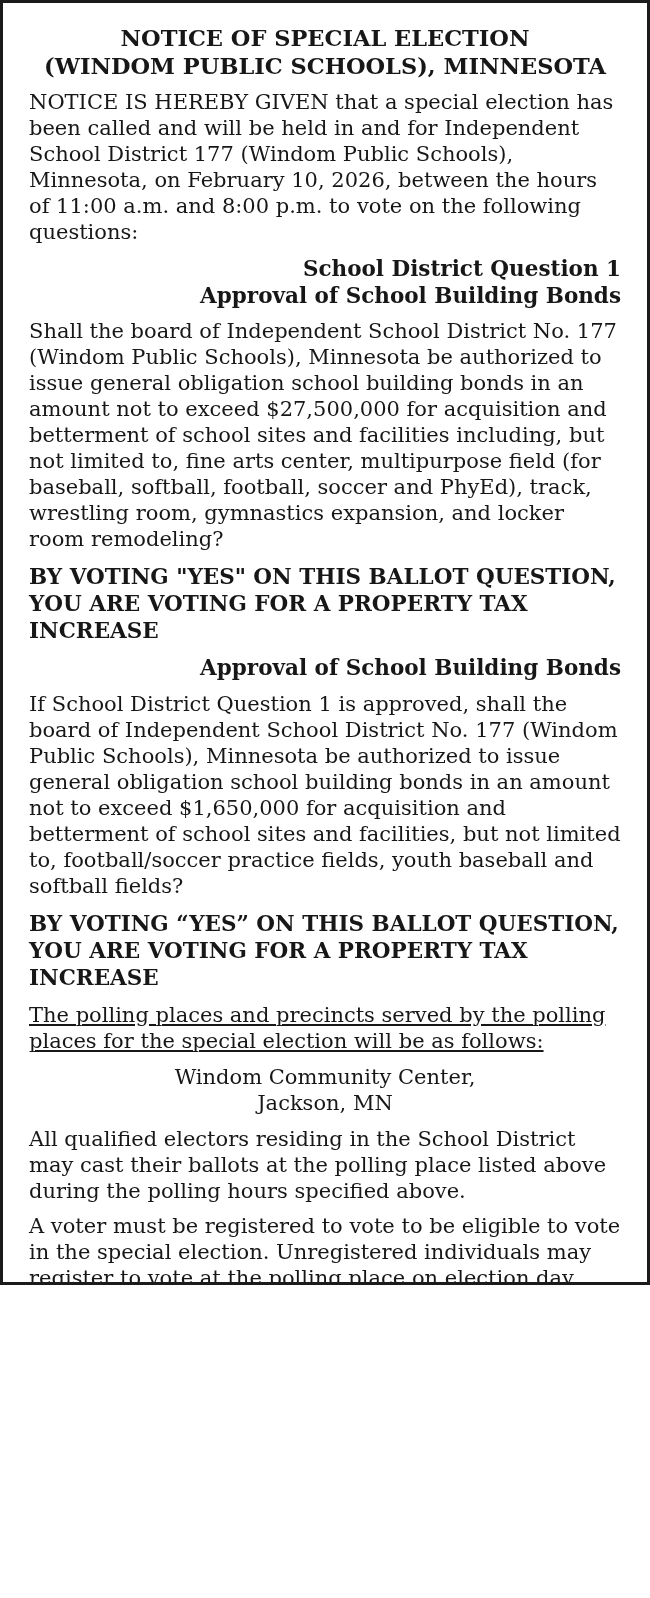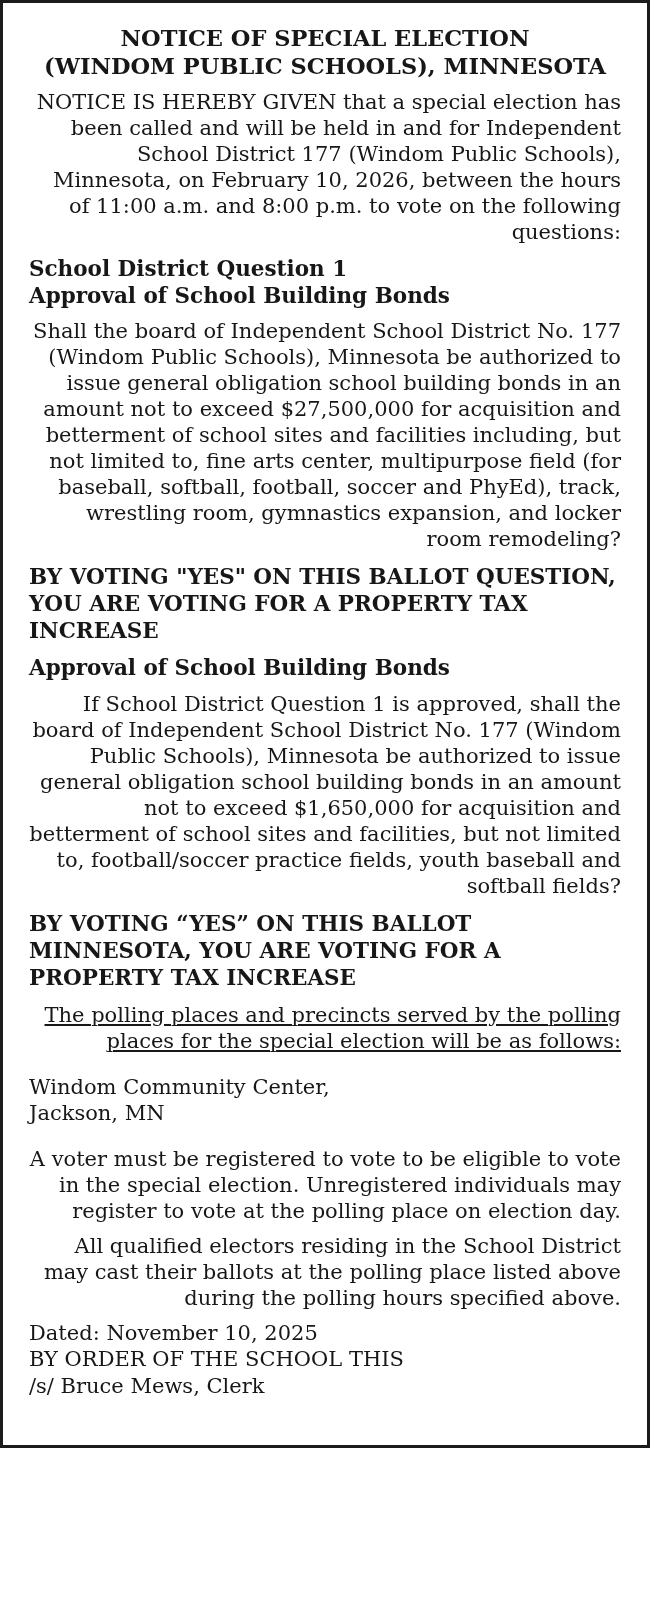--- a/index.html
+++ b/index.html
@@ -1,58 +1,59 @@
 <!DOCTYPE html>
 <html><head>
 <meta charset="utf-8">
 <style>
   html, body { margin: 0; padding: 0; background: #ffffff; }
   .page {
     width: 650px;
-    height: 1448px;
+    height: 1285px;
     box-sizing: border-box;
     background: #ffffff;
     border: 3px solid #1b1b1b;
     padding: 22px 26px 18px 26px;
     font-family: "DejaVu Serif", serif;
     color: #171717;
     overflow: hidden;
   }
   .title {
     text-align: center;
     font-weight: bold;
     font-size: 22.5px;
     line-height: 27.5px;
     margin: 0 0 6px 0;
   }
   p.body-par {
     font-size: 21px;
     line-height: 26px;
     margin: 9px 0;
-    text-align: right;
+    text-align: left;
   }
   .q-heading {
-    text-align: left;
+    text-align: right;
     font-weight: bold;
     font-size: 21.5px;
     line-height: 26.5px;
     margin: 11px 0 7px 0;
   }
   p.warning {
     font-weight: bold;
     font-size: 21.5px;
     line-height: 27px;
     margin: 11px 0;
     text-align: left;
   }
   .gap-before { margin-top: 48px; text-decoration: underline; }
   .address {
+    text-align: center;
     font-size: 21px;
     line-height: 26px;
-    margin: 20px 0;
+    margin: 10px 0;
   }
   .signoff {
     font-size: 21px;
     line-height: 26.5px;
     margin-top: 9px;
   }
 </style>
 </head>
 <body>
 
@@ -73,33 +74,33 @@
   <p class="body-par">Shall the board of Independent School District No. 177 (Windom Public Schools), Minnesota be authorized to issue general obligation school building bonds in an amount not to exceed $27,500,000 for acquisition and betterment of school sites and facilities including, but not limited to, fine arts center, multipurpose field (for baseball, softball, football, soccer and PhyEd), track, wrestling room, gymnastics expansion, and locker room remodeling?</p>
 
   <p class="warning">BY VOTING "YES" ON THIS BALLOT QUESTION, YOU ARE VOTING FOR A PROPERTY TAX INCREASE</p>
 
   <div class="q-heading">
     <div>Approval of School Building Bonds</div>
   </div>
 
   <p class="body-par">If School District Question 1 is approved, shall the board of Independent School District No. 177 (Windom Public Schools), Minnesota be authorized to issue general obligation school building bonds in an amount not to exceed $1,650,000 for acquisition and betterment of school sites and facilities, but not limited to, football/soccer practice fields, youth baseball and softball fields?</p>
 
-  <p class="warning">BY VOTING “YES” ON THIS BALLOT MINNESOTA, YOU ARE VOTING FOR A PROPERTY TAX INCREASE</p>
+  <p class="warning">BY VOTING “YES” ON THIS BALLOT QUESTION, YOU ARE VOTING FOR A PROPERTY TAX INCREASE</p>
 
   <p class="body-par gap-before">The polling places and precincts served by the polling places for the special election will be as follows:</p>
 
   <div class="address">
     <div>Windom Community Center,</div>
     <div>Jackson, MN</div>
   </div>
 
 
+  <p class="body-par">All qualified electors residing in the School District may cast their ballots at the polling place listed above during the polling hours specified above.</p>
+
   <p class="body-par">A voter must be registered to vote to be eligible to vote in the special election. Unregistered individuals may register to vote at the polling place on election day.</p>
-
-  <p class="body-par">All qualified electors residing in the School District may cast their ballots at the polling place listed above during the polling hours specified above.</p>
 
   <div class="signoff">
     <div>Dated: November 10, 2025</div>
     <div>BY ORDER OF THE SCHOOL THIS</div>
     <div>/s/ Bruce Mews, Clerk</div>
   </div>
 
 </div>
 
 </body></html>

